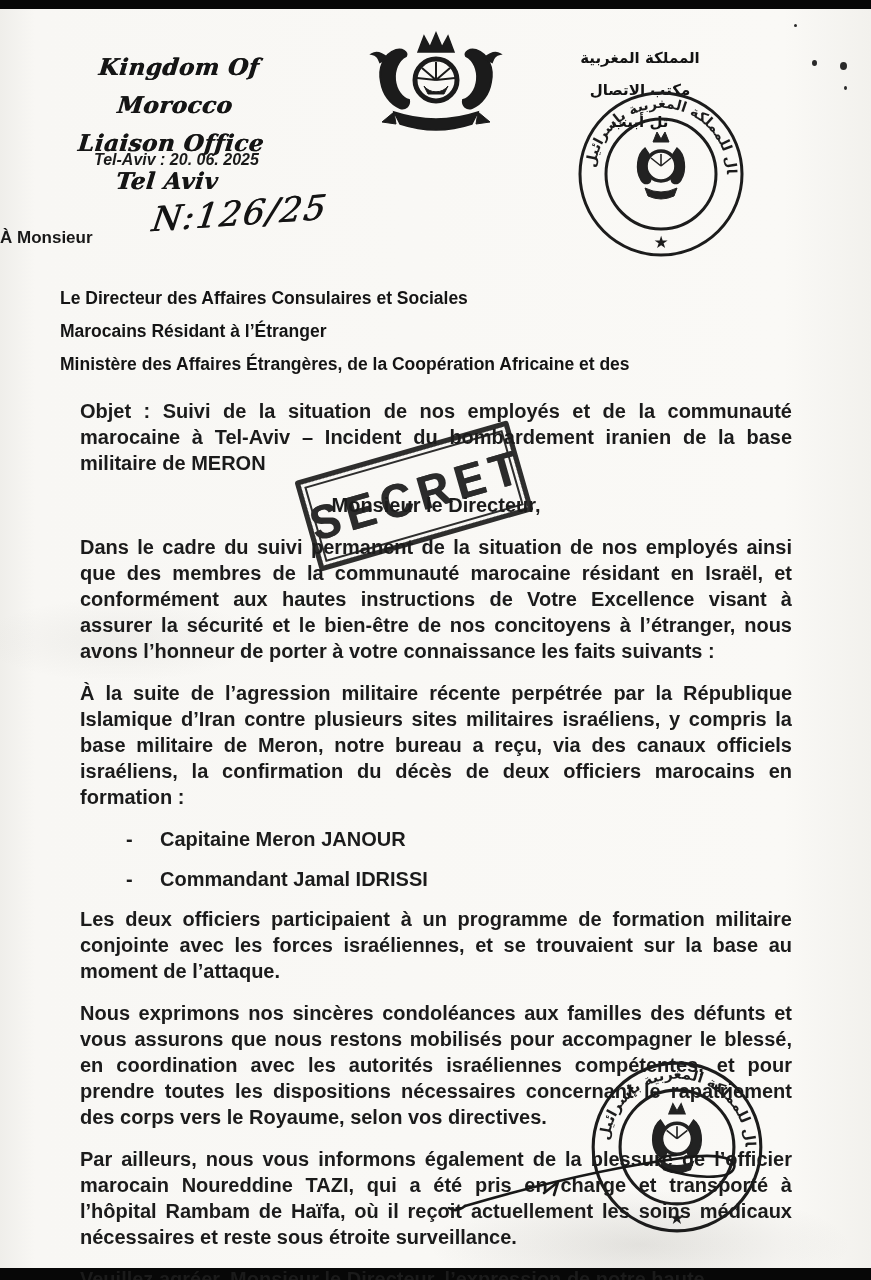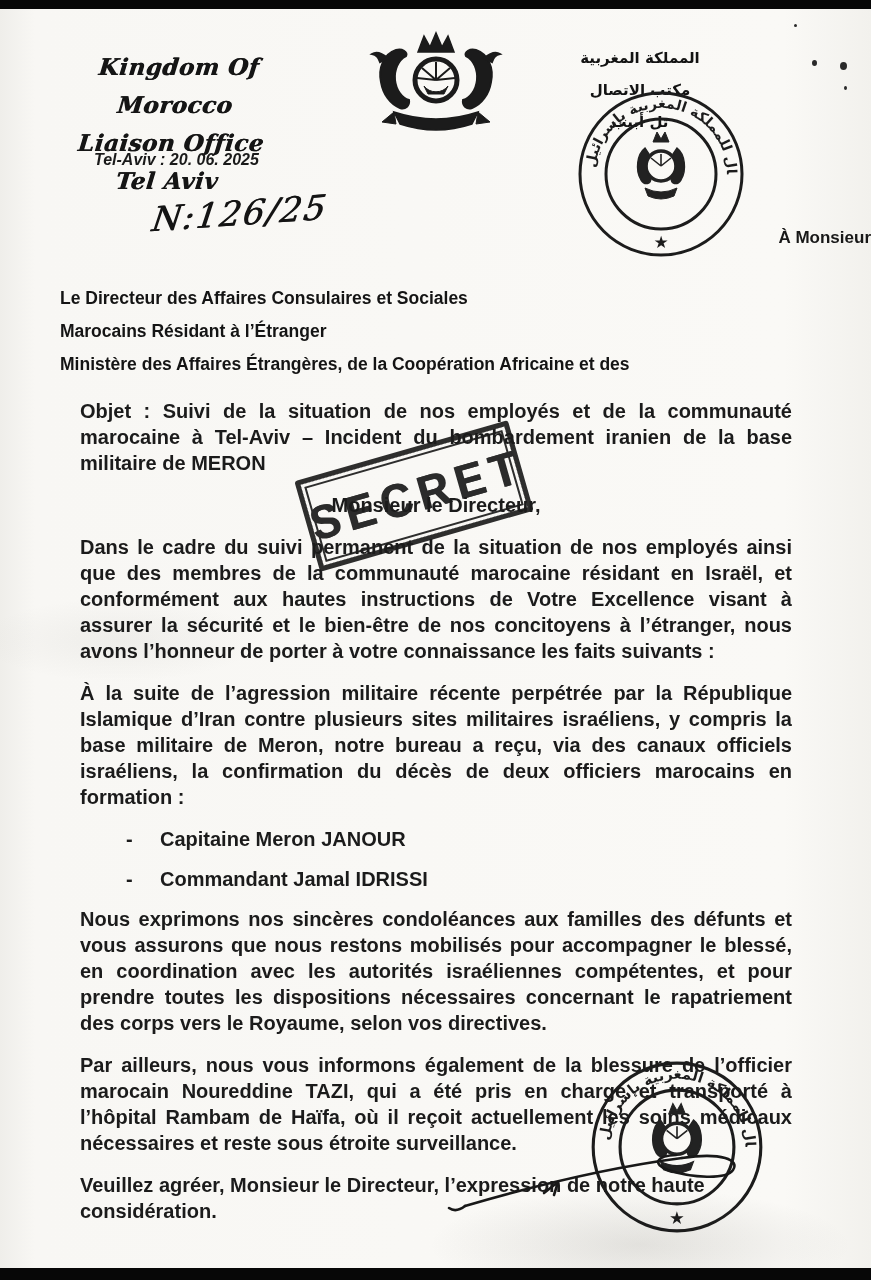--- a/index.html
+++ b/index.html
@@ -49,21 +49,21 @@
   }
   .ref-number{
     position:absolute;left:152px;top:193px;
     font-family:"DejaVu Serif",serif;font-style:italic;
     font-size:34px;color:#141414;
     transform:rotate(-4deg) skewX(-12deg);
     letter-spacing:2px;
     text-shadow:.8px 0 0 #141414;
   }
   .salutation{
-    position:absolute;left:0;top:228px;width:871px;text-align:right;
+    position:absolute;left:0;top:228px;width:871px;text-align:left;
     font-weight:700;font-size:17px;color:#181818;
   }
   .recipient{
     position:absolute;left:60px;top:282px;width:751px;text-align:left;
     font-weight:700;font-size:17.5px;line-height:33px;color:#141414;
   }
 
   
   .letter-body{
     position:absolute;left:80px;top:398px;width:712px;
@@ -177,20 +177,21 @@
     <div class="bullets">
       <div class="bullet-row">
         <span class="bullet-dash">-</span>
         <span>Capitaine Meron JANOUR</span>
       </div>
       <div class="bullet-row">
         <span class="bullet-dash">-</span>
         <span>Commandant Jamal IDRISSI</span>
       </div>
     </div>
+    <p>Les deux officiers participaient à un programme de formation militaire conjointe avec les forces israéliennes, et se trouvaient sur la base au moment de l’attaque.</p>
     <p>Nous exprimons nos sincères condoléances aux familles des défunts et vous assurons que nous restons mobilisés pour accompagner le blessé, en coordination avec les autorités israéliennes compétentes, et pour prendre toutes les dispositions nécessaires concernant le rapatriement des corps vers le Royaume, selon vos directives.</p>
     <p>Par ailleurs, nous vous informons également de la blessure de l’officier marocain Noureddine TAZI, qui a été pris en charge et transporté à l’hôpital Rambam de Haïfa, où il reçoit actuellement les soins médicaux nécessaires et reste sous étroite surveillance.</p>
     <p class="closing">Veuillez agréer, Monsieur le Directeur, l’expression de notre haute considération.</p>
   </div>
 
   <svg class="round-stamp sig" width="178" height="178" viewBox="0 0 172 172">
     <circle cx="86" cy="86" r="81" fill="none" stroke="#1c1c1c" stroke-width="3"></circle>
     <circle cx="86" cy="86" r="55" fill="none" stroke="#1c1c1c" stroke-width="3"></circle>
     <defs>
         <path id="tp2" d="M 20,86 A 66,66 0 0 1 152,86" fill="none"></path>

